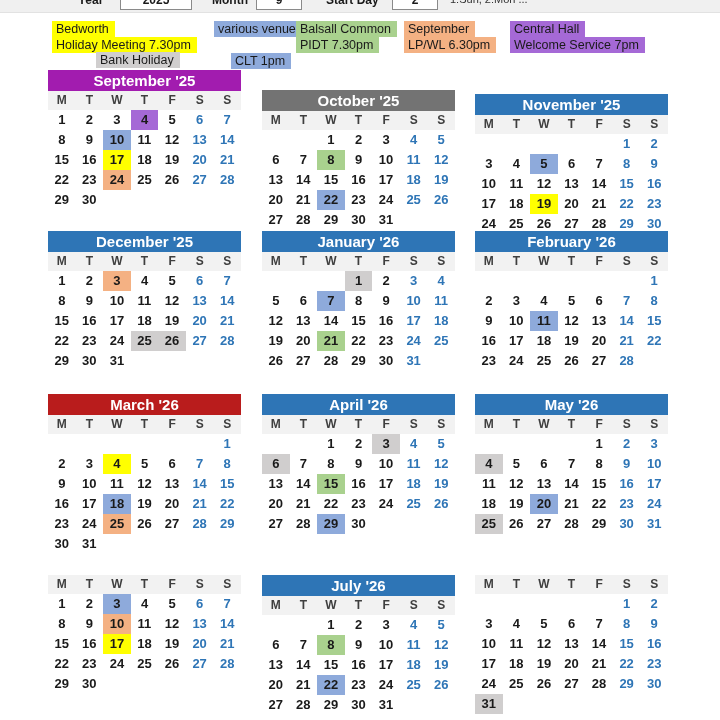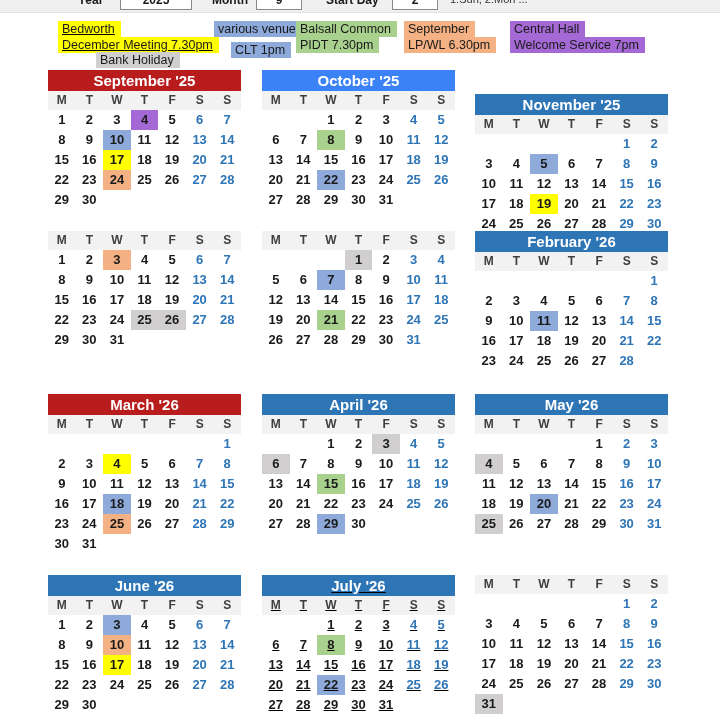--- a/index.html
+++ b/index.html
@@ -18,21 +18,21 @@
   .ctl-hint { position:absolute; top:3px; font-size:11px; color:#333333; }
   #lbl-year { left:78px; }   #box-year { left:120px; width:72px; }
   #lbl-month { left:212px; } #box-month { left:256px; width:46px; }
   #lbl-startday { left:326px; } #box-startday { left:392px; width:46px; }
   #hint-startday { left:450px; }
 
   
   .legend-item { position:absolute; }
   .legend-line { display:table; font-size:12.5px; color:#1a1a1a;
                  padding:1px 6px 1px 4px; white-space:nowrap; line-height:14px; }
-  .legend-item.center-2 .legend-line:nth-child(2) { margin:5px auto; }
+  .legend-item.center-2 .legend-line:nth-child(2) { margin:16px auto; }
 
   
   .month { position:absolute; width:193px; }
   .month-header { height:21px; background:#2E75B6; color:#ffffff; font-weight:bold;
                   font-size:15px; text-align:center; line-height:21px; }
   .month-grid { display:grid; grid-template-columns:repeat(7,1fr); }
   .dow { height:19px; background:#F2F2F2; color:#3F3F3F; font-weight:bold;
          font-size:12px; text-align:center; line-height:19px; }
   .day { height:20px; font-size:13px; font-weight:bold; color:#1a1a1a;
          text-align:center; line-height:20px; }
@@ -49,23 +49,23 @@
       <span class="ctl-box" id="box-year">2025</span>
       <span class="ctl-label" id="lbl-month">Month</span>
       <span class="ctl-box" id="box-month">9</span>
       <span class="ctl-label" id="lbl-startday">Start Day</span>
       <span class="ctl-box" id="box-startday">2</span>
       <span class="ctl-hint" id="hint-startday">1:Sun, 2:Mon ...</span>
     </div>
   </div>
 
   <div id="legend">
-      <div class="legend-item" style="left: 58px; top: 21px; text-decoration: underline;">
+      <div class="legend-item" style="left: 52px; top: 21px;">
         <div class="legend-line" style="background: rgb(255, 255, 0);">Bedworth</div>
-        <div class="legend-line" style="background: rgb(255, 255, 0);">December Meeting 7.30pm</div>
+        <div class="legend-line" style="background: rgb(255, 255, 0);">Holiday Meeting 7.30pm</div>
       </div>
       <div class="legend-item" style="left: 52px; top: 52px; padding-left: 44px;">
         <div class="legend-line" style="background: rgb(208, 206, 206);">Bank Holiday</div>
       </div>
       <div class="legend-item center-2" style="left: 214px; top: 21px;">
         <div class="legend-line" style="background: rgb(142, 170, 219);">various venues</div>
         <div class="legend-line" style="background: rgb(142, 170, 219);">CLT 1pm</div>
       </div>
       <div class="legend-item" style="left: 296px; top: 21px;">
         <div class="legend-line" style="background: rgb(169, 209, 142);">Balsall Common</div>
@@ -75,21 +75,21 @@
         <div class="legend-line" style="background: rgb(244, 177, 131);">September</div>
         <div class="legend-line" style="background: rgb(244, 177, 131);">LP/WL 6.30pm</div>
       </div>
       <div class="legend-item" style="left: 510px; top: 21px;">
         <div class="legend-line" style="background: rgb(165, 105, 214);">Central Hall</div>
         <div class="legend-line" style="background: rgb(165, 105, 214);">Welcome Service 7pm</div>
       </div>
     </div>
   <div id="months">
       <div class="month" style="left: 48px; top: 70px;">
-        <div class="month-header" style="background: #b91c1c;">September '25</div>
+        <div class="month-header" style="background: #a21caf;">September '25</div>
         <div class="month-grid">
           <div class="dow" style="background: rgb(242, 242, 242);">M</div>
           <div class="dow" style="background: rgb(242, 242, 242);">T</div>
           <div class="dow" style="background: rgb(242, 242, 242);">W</div>
           <div class="dow" style="background: rgb(242, 242, 242);">T</div>
           <div class="dow" style="background: rgb(242, 242, 242);">F</div>
           <div class="dow" style="background: rgb(242, 242, 242);">S</div>
           <div class="dow" style="background: rgb(242, 242, 242);">S</div>
           <div class="day">1</div>
           <div class="day">2</div>
@@ -122,21 +122,21 @@
           <div class="day">29</div>
           <div class="day">30</div>
           <div class="day"></div>
           <div class="day"></div>
           <div class="day"></div>
           <div class="day weekend"></div>
           <div class="day weekend"></div>
         </div>
       </div>
       <div class="month" style="left: 262px; top: 70px;">
-        <div class="month-header" style="background: #3b82f6;">October '25</div>
+        <div class="month-header" style="background: #737373; margin-top: 20px;">October '25</div>
         <div class="month-grid">
           <div class="dow" style="background: rgb(242, 242, 242);">M</div>
           <div class="dow" style="background: rgb(242, 242, 242);">T</div>
           <div class="dow" style="background: rgb(242, 242, 242);">W</div>
           <div class="dow" style="background: rgb(242, 242, 242);">T</div>
           <div class="dow" style="background: rgb(242, 242, 242);">F</div>
           <div class="dow" style="background: rgb(242, 242, 242);">S</div>
           <div class="dow" style="background: rgb(242, 242, 242);">S</div>
           <div class="day"></div>
           <div class="day"></div>
@@ -216,20 +216,21 @@
           <div class="day">24</div>
           <div class="day">25</div>
           <div class="day">26</div>
           <div class="day">27</div>
           <div class="day">28</div>
           <div class="day weekend">29</div>
           <div class="day weekend">30</div>
         </div>
       </div>
       <div class="month" style="left: 48px; top: 231px;">
+        <div class="month-header" style="background: rgb(46, 117, 182);">December '25</div>
         <div class="month-grid">
           <div class="dow" style="background: rgb(242, 242, 242);">M</div>
           <div class="dow" style="background: rgb(242, 242, 242);">T</div>
           <div class="dow" style="background: rgb(242, 242, 242);">W</div>
           <div class="dow" style="background: rgb(242, 242, 242);">T</div>
           <div class="dow" style="background: rgb(242, 242, 242);">F</div>
           <div class="dow" style="background: rgb(242, 242, 242);">S</div>
           <div class="dow" style="background: rgb(242, 242, 242);">S</div>
           <div class="day">1</div>
           <div class="day">2</div>
@@ -262,20 +263,21 @@
           <div class="day">29</div>
           <div class="day">30</div>
           <div class="day">31</div>
           <div class="day"></div>
           <div class="day"></div>
           <div class="day weekend"></div>
           <div class="day weekend"></div>
         </div>
       </div>
       <div class="month" style="left: 262px; top: 231px;">
+        <div class="month-header" style="background: rgb(46, 117, 182);">January '26</div>
         <div class="month-grid">
           <div class="dow" style="background: rgb(242, 242, 242);">M</div>
           <div class="dow" style="background: rgb(242, 242, 242);">T</div>
           <div class="dow" style="background: rgb(242, 242, 242);">W</div>
           <div class="dow" style="background: rgb(242, 242, 242);">T</div>
           <div class="dow" style="background: rgb(242, 242, 242);">F</div>
           <div class="dow" style="background: rgb(242, 242, 242);">S</div>
           <div class="dow" style="background: rgb(242, 242, 242);">S</div>
           <div class="day"></div>
           <div class="day"></div>
@@ -503,21 +505,20 @@
           <div class="day" style="background: rgb(208, 206, 206);">25</div>
           <div class="day">26</div>
           <div class="day">27</div>
           <div class="day">28</div>
           <div class="day">29</div>
           <div class="day weekend">30</div>
           <div class="day weekend">31</div>
         </div>
       </div>
       <div class="month" style="left: 48px; top: 575px;">
-        <div class="month-header" style="background: rgb(46, 117, 182);">June '26</div>
         <div class="month-grid">
           <div class="dow" style="background: rgb(242, 242, 242);">M</div>
           <div class="dow" style="background: rgb(242, 242, 242);">T</div>
           <div class="dow" style="background: rgb(242, 242, 242);">W</div>
           <div class="dow" style="background: rgb(242, 242, 242);">T</div>
           <div class="dow" style="background: rgb(242, 242, 242);">F</div>
           <div class="dow" style="background: rgb(242, 242, 242);">S</div>
           <div class="dow" style="background: rgb(242, 242, 242);">S</div>
           <div class="day">1</div>
           <div class="day">2</div>
@@ -549,21 +550,21 @@
           <div class="day weekend">28</div>
           <div class="day">29</div>
           <div class="day">30</div>
           <div class="day"></div>
           <div class="day"></div>
           <div class="day"></div>
           <div class="day weekend"></div>
           <div class="day weekend"></div>
         </div>
       </div>
-      <div class="month" style="left: 262px; top: 575px; text-decoration: underline;">
+      <div class="month" style="left: 262px; top: 575px;">
         <div class="month-header" style="background: rgb(46, 117, 182);">July '26</div>
         <div class="month-grid">
           <div class="dow" style="background: rgb(242, 242, 242);">M</div>
           <div class="dow" style="background: rgb(242, 242, 242);">T</div>
           <div class="dow" style="background: rgb(242, 242, 242);">W</div>
           <div class="dow" style="background: rgb(242, 242, 242);">T</div>
           <div class="dow" style="background: rgb(242, 242, 242);">F</div>
           <div class="dow" style="background: rgb(242, 242, 242);">S</div>
           <div class="dow" style="background: rgb(242, 242, 242);">S</div>
           <div class="day"></div>

